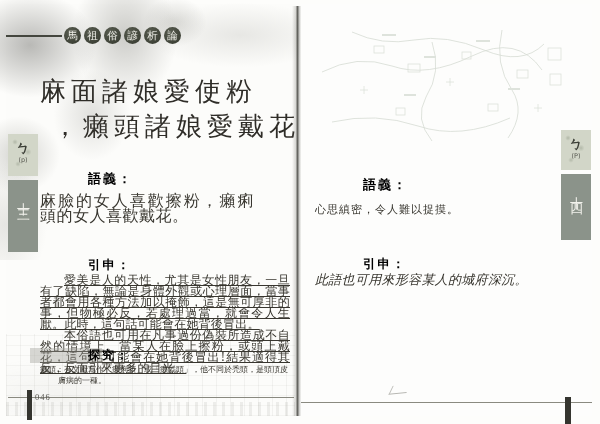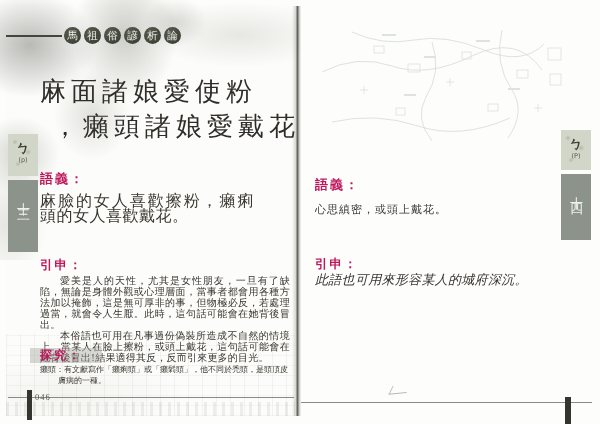--- a/index.html
+++ b/index.html
@@ -79,27 +79,27 @@
   .tab.left-side{left:2px;}
   .tab.right-side{right:1px;}
 
   
   .main-title{position:absolute;font-size:26px;letter-spacing:5px;color:#2f2d28;white-space:nowrap;}
   .lp-title1{left:34px;top:70px;}
   .lp-title2{left:46px;top:105px;}
   .rp-title{left:16px;top:72px;font-size:29px;letter-spacing:9px;}
 
   
-  .sec-label{position:absolute;font-size:13px;font-weight:bold;letter-spacing:2px;color:#be185d;}
+  .sec-label{position:absolute;font-size:13px;font-weight:bold;letter-spacing:2px;color:#000000;margin-left:48px;}
   .sec-body{position:absolute;margin:0;color:#38362f;text-align:justify;}
 
   .lp-sem-label{left:34px;top:166px;}
   .lp-sem-body{left:34px;top:189px;width:214px;font-size:16px;line-height:15px;letter-spacing:.5px;}
   .lp-ext-label{left:34px;top:253px;font-size:12.5px;}
-  .lp-ext-body{left:34px;top:271px;width:250px;font-size:10px;line-height:11px;letter-spacing:.2px;}
+  .lp-ext-body{left:34px;top:271px;width:250px;font-size:12px;line-height:11px;letter-spacing:.2px;text-decoration:underline;}
   .lp-ext-body p{margin:0;text-indent:2em;}
   .inq-band{position:absolute;left:24px;top:344px;width:72px;height:15px;background:rgba(158,158,150,.40);}
   .lp-inq-label{left:34px;top:343px;font-size:12px;}
   .lp-inq-body{left:34px;top:360px;width:230px;font-size:8px;line-height:11px;padding-left:18px;text-indent:-18px;font-family:Liberation Mono, monospace;}
 
   .rp-sem-label{left:14px;top:172px;}
   .rp-sem-body{left:14px;top:198px;width:240px;font-size:11px;line-height:16px;letter-spacing:1px;}
   .rp-ext-label{left:14px;top:252px;font-size:12.5px;}
   .rp-ext-body{left:14px;top:270px;width:240px;font-size:13px;line-height:12px;letter-spacing:.3px;font-style:italic;}
 
@@ -211,21 +211,21 @@
 
     <div class="tab light right-side" style="top:126px;height:40px;">
       <span class="bopomofo">ㄅ</span>
       <span class="sub">(P)</span>
     </div>
     <div class="tab dark right-side" style="top:170px;height:66px;">
       <span class="vert">十四</span>
     </div>
 
     <div class="sec-label rp-sem-label">語義：</div>
-    <p class="sec-body rp-sem-body">心思縝密，或頭上戴花。</p>
+    <p class="sec-body rp-sem-body">心思縝密，令人難以捉摸。</p>
 
     <div class="sec-label rp-ext-label">引申：</div>
     <p class="sec-body rp-ext-body">此語也可用來形容某人的城府深沉。</p>
 
     <div class="scribble"></div>
 
     <div class="foot-rule rp-rule"></div>
     <div class="foot-bar rp-bar"></div>
     <div class="page-num rp-num">047</div>
   </div>

